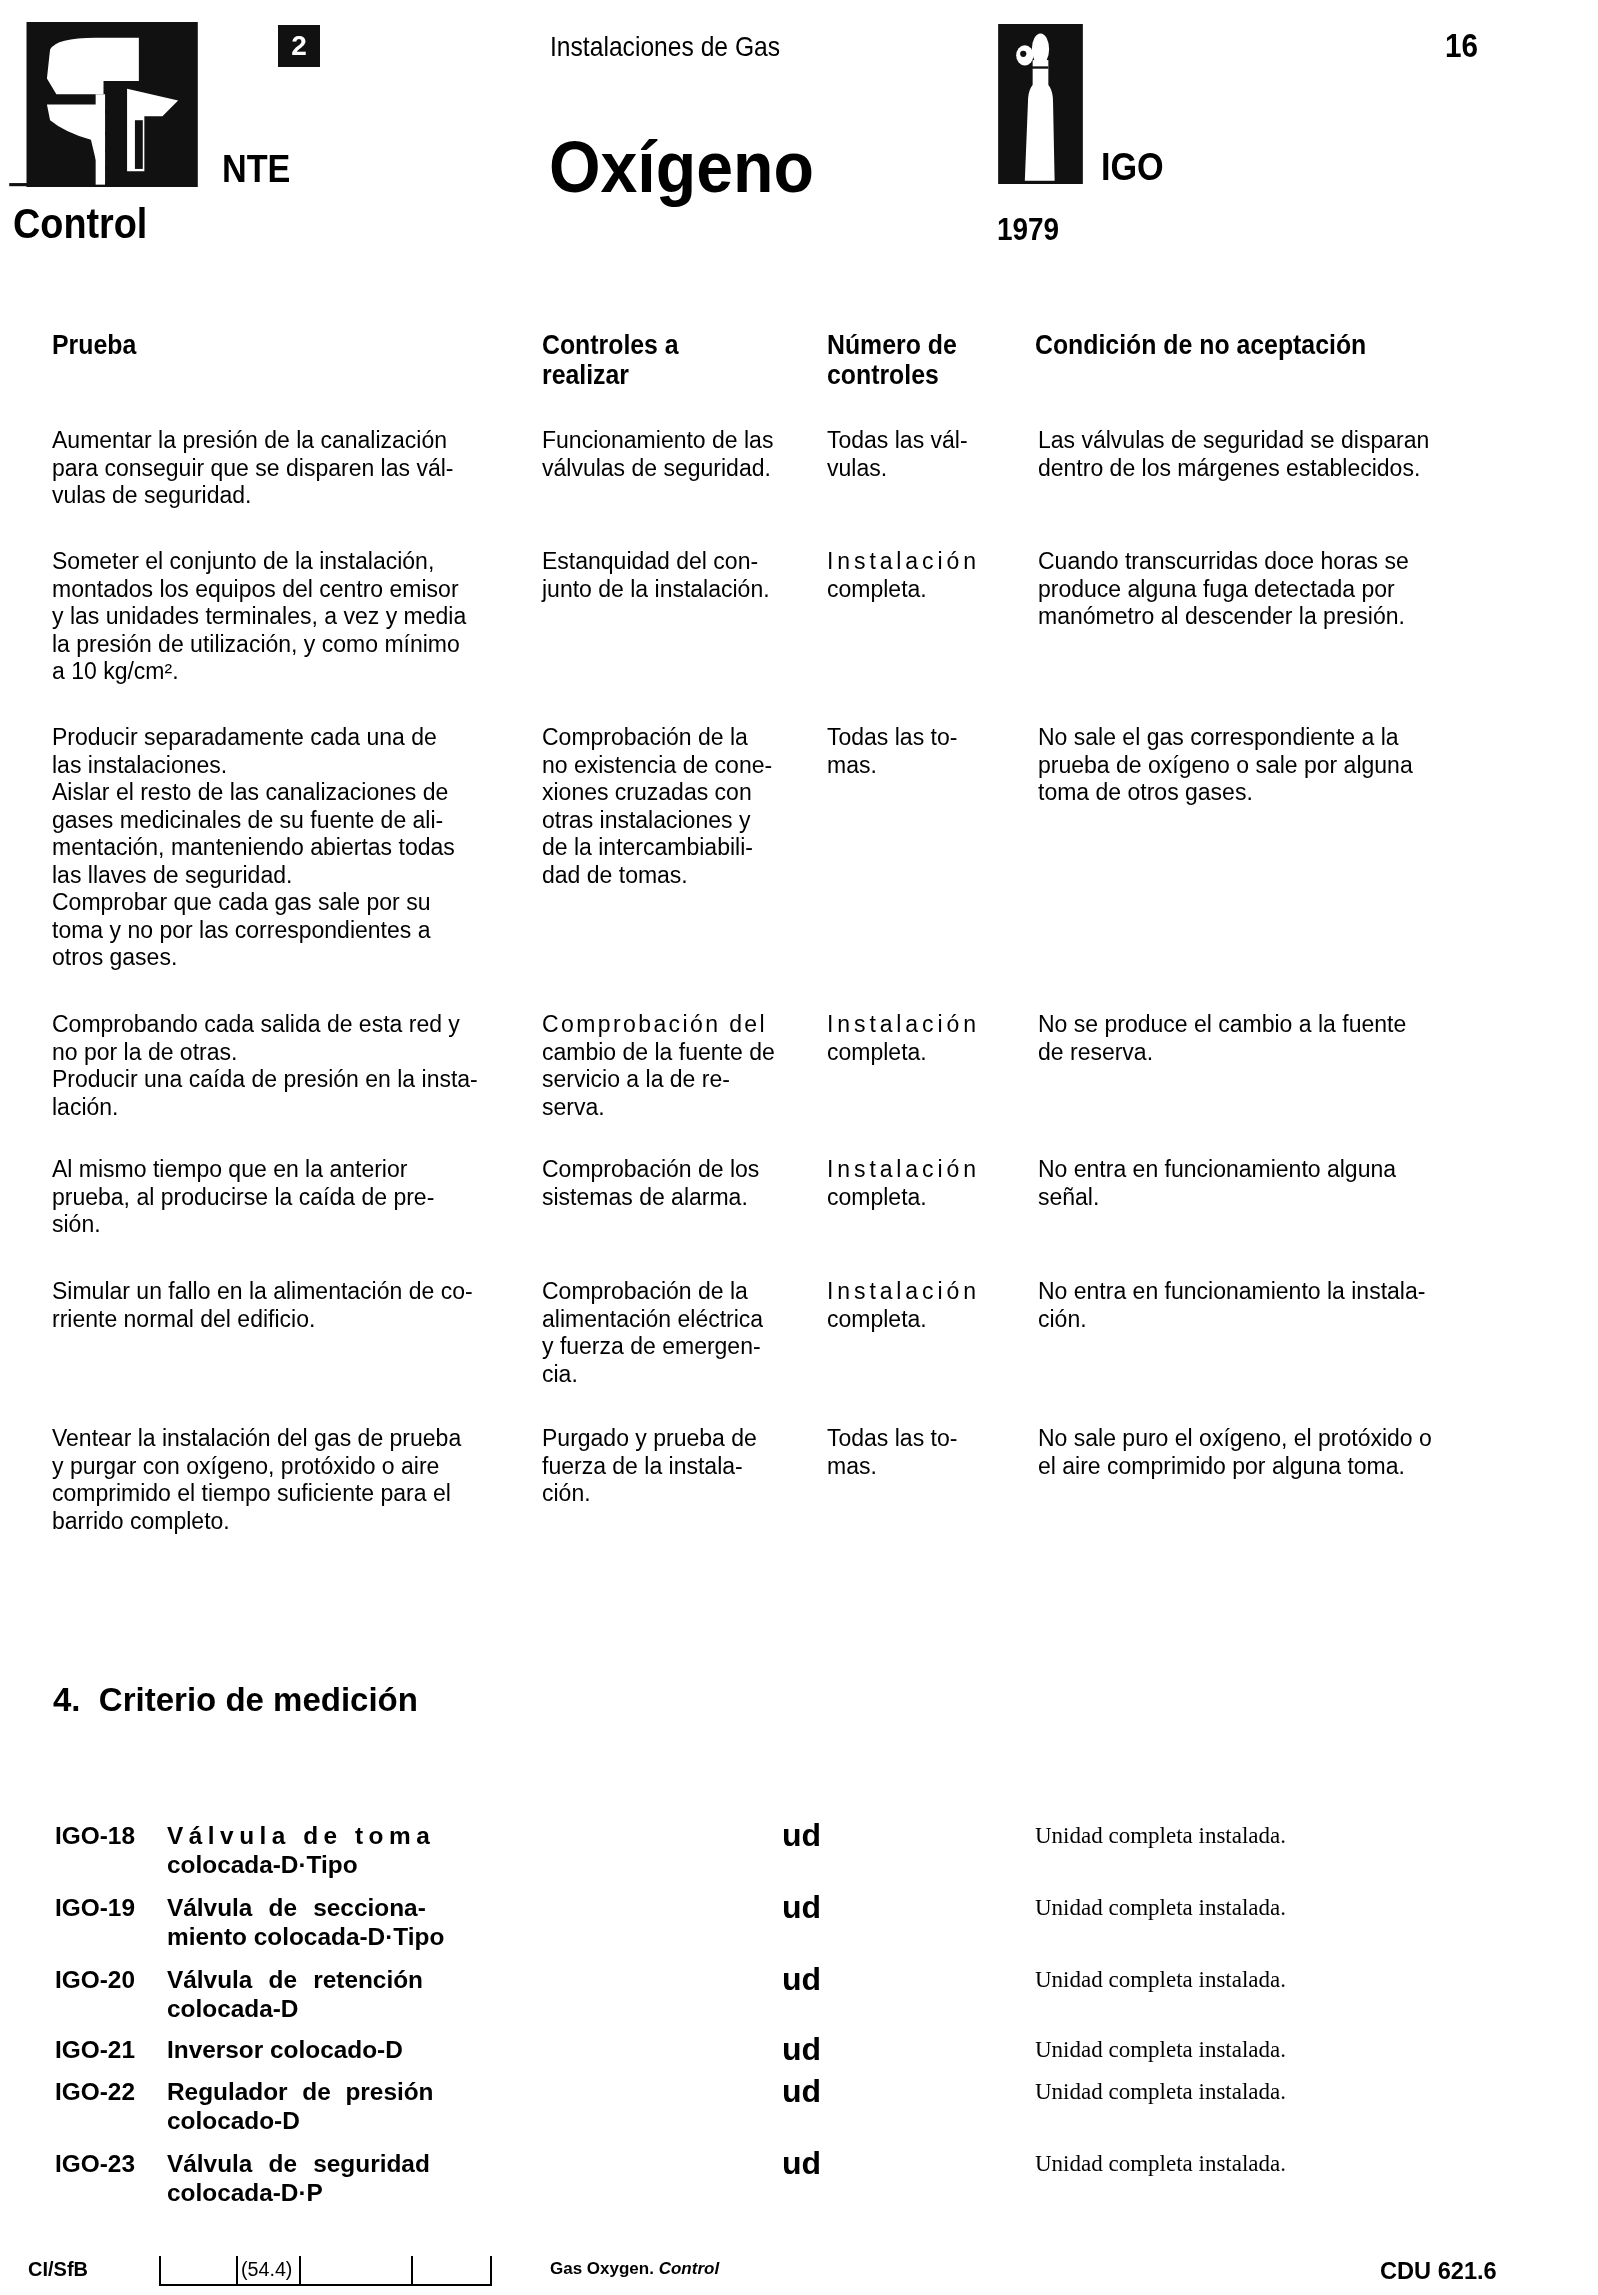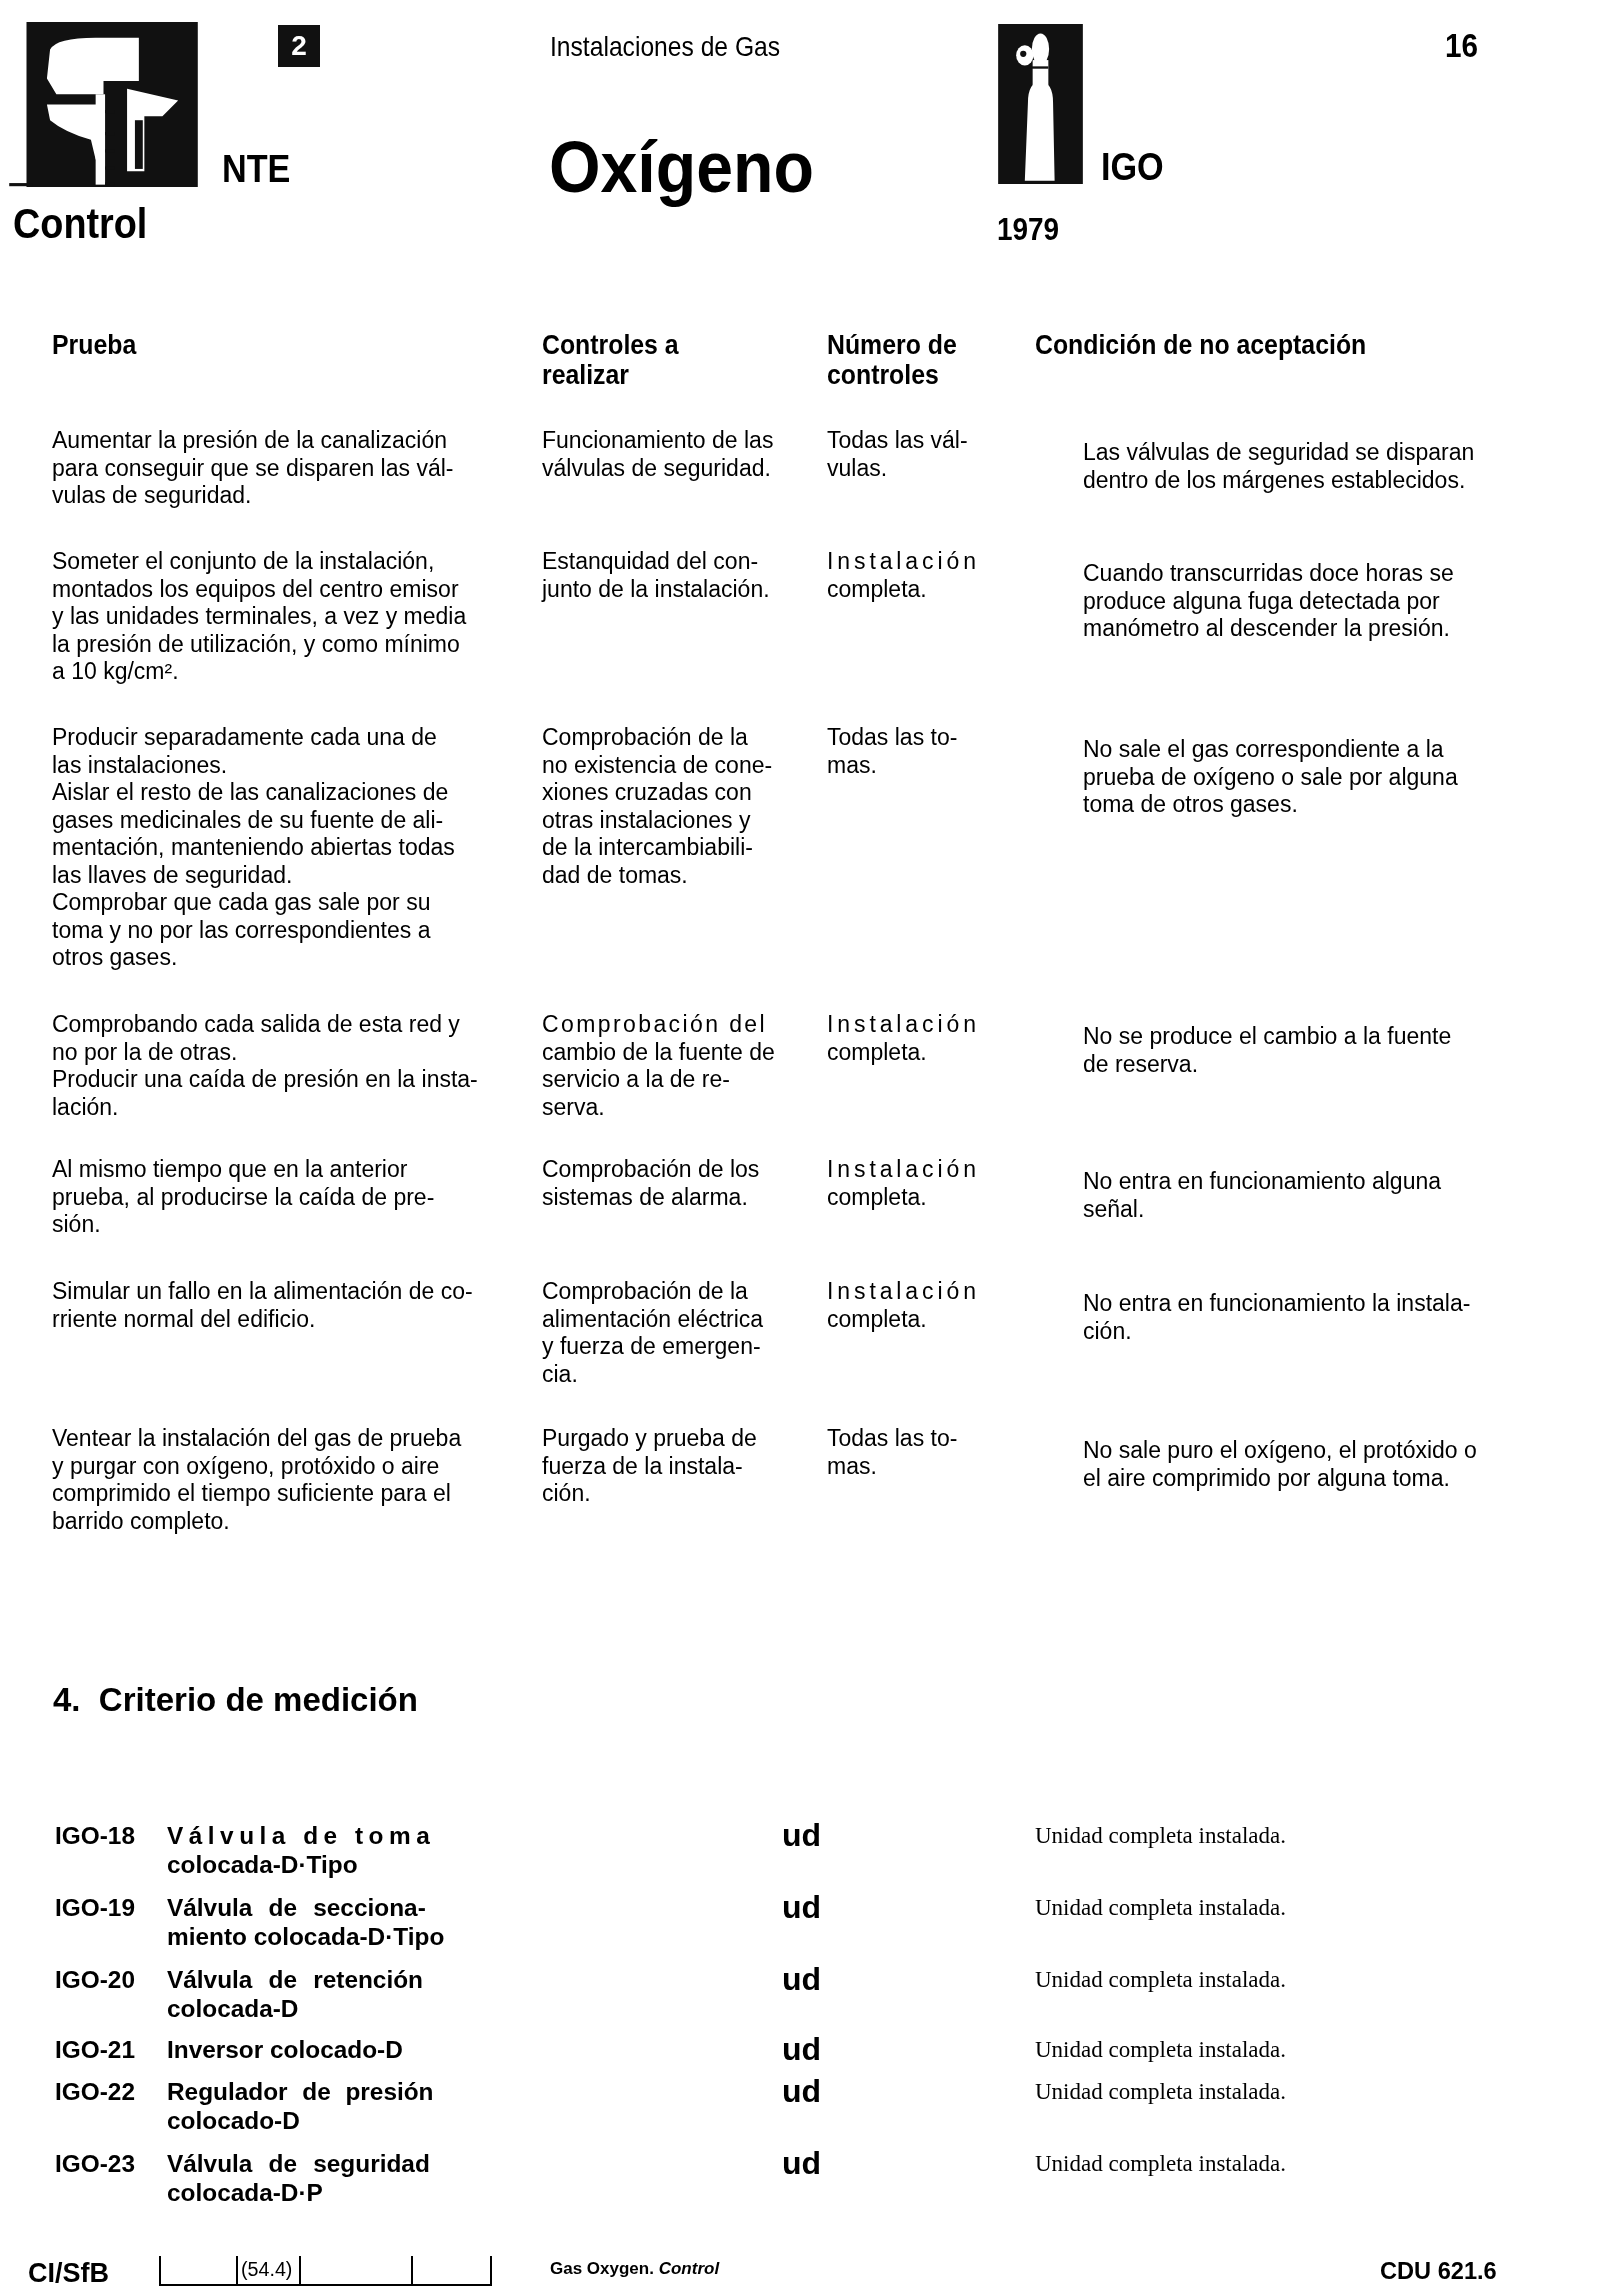--- a/index.html
+++ b/index.html
@@ -14,21 +14,21 @@
     .hdr-bold { font-weight: bold; font-size: 38px; transform: scaleX(0.9); transform-origin:left; }
     .hdr-bold-lg { font-weight: bold; font-size: 42px; transform: scaleX(0.9); transform-origin:left; }
 
     
     .th { font-weight: bold; font-size: 27px; line-height: 30px; transform: scaleX(0.92); transform-origin: left top; }
     .row { position: absolute; left: 0; width: 1599px; }
     .cell { position: absolute; font-size: 23px; line-height: 27.5px; top: 0; }
     .c1 { left: 52px; width: 465px; text-align: justify; }
     .c2 { left: 542px; width: 267px; text-align: justify; }
     .c3 { left: 827px; width: 189px; }
-    .c4 { left: 1083px; width: 456px; text-align: justify; margin-top: 12px; }
+    .c4 { left: 1038px; width: 456px; text-align: justify; }
     .spaced { letter-spacing: 3.9px; }
     .line { display: block; }
 
     
     .sec-title { font-size: 33px; font-weight: bold; text-align: right; }
     .mitem { position: absolute; left: 0; width: 1599px; }
     .mcode { position: absolute; left: 55px; font-weight: bold; font-size: 24.4px; line-height: 29px; }
     .mdesc { position: absolute; left: 167px; width: 326px; font-weight: bold; font-size: 24.4px; line-height: 29px; text-align: justify; }
     .munit { position: absolute; left: 782px; font-weight: bold; font-size: 32px; line-height: 29px; }
     .mcrit { position: absolute; left: 1035px; font-size: 23px; line-height: 29px; font-family: Liberation Serif, serif; }
@@ -305,21 +305,21 @@
 <div class="mitem" style="top:2149px;">
   <span class="mcode">IGO-23</span>
   <span class="mdesc">
       <span class="line" style="word-spacing:9.4px;">Válvula de seguridad</span>
       <span class="line">colocada-D·P</span>
     </span>
   <span class="munit">ud</span>
   <span class="mcrit">Unidad completa instalada.</span>
 </div>
 
-<div class="abs footer-text" style="left:28px; top:2258px; font-weight:bold; font-size:27px;">CI/SfB</div>
+<div class="abs footer-text" style="left:28px; top:2258px; font-weight:bold; font-size:20px;">CI/SfB</div>
 <div class="cisfb-box" style="left:159px; top:2256px; width:333px;">
   <div class="cisfb-tick" style="left:0;"></div>
   <div class="cisfb-tick" style="left:77px;"></div>
   <div class="cisfb-tick" style="left:140px;"></div>
   <div class="cisfb-tick" style="left:252px;"></div>
   <div class="cisfb-tick" style="left:331px;"></div>
   <span style="position:absolute; left:82px; top:1.6px; font-size:19.7px;">(54.4)</span>
 </div>
 <div class="abs footer-text" style="left:550px; top:2259px; font-weight:bold; font-size:17px;">
   <span>Gas Oxygen.</span>

